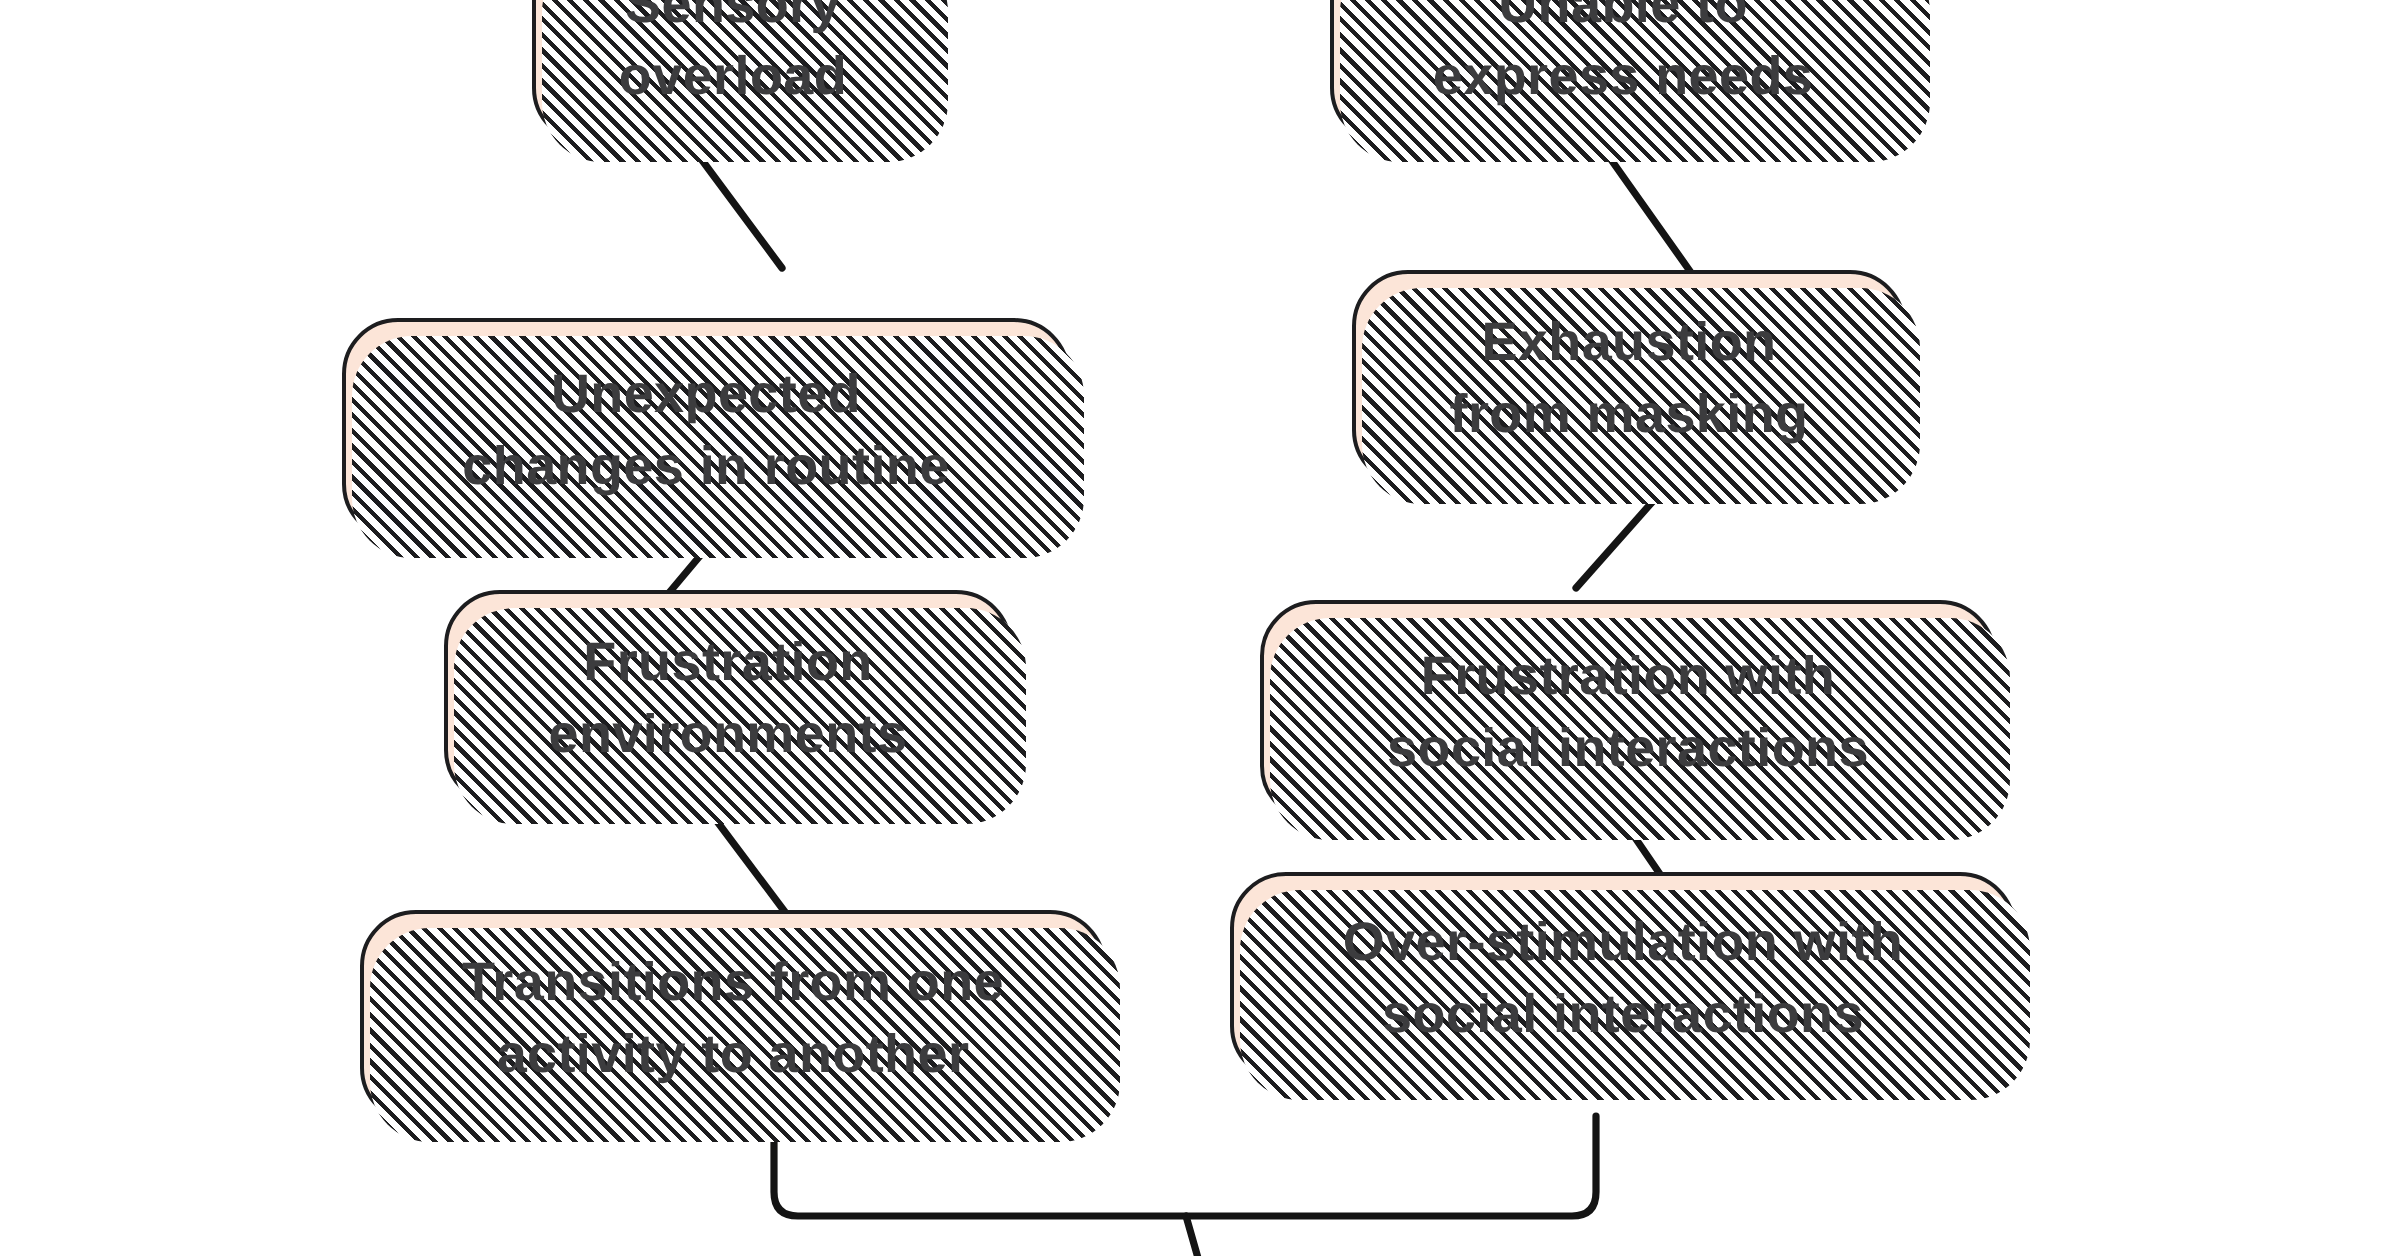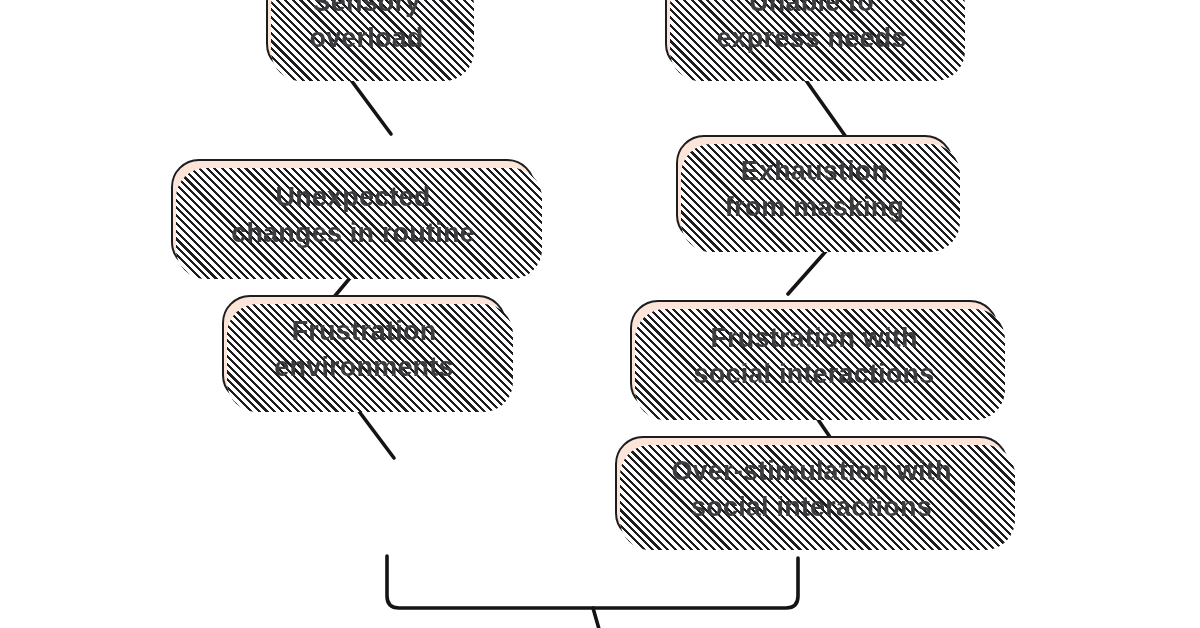--- a/index.html
+++ b/index.html
@@ -104,20 +104,24 @@
   <div class="node node-l2">
     <div class="node-label">Unexpected
 changes in routine</div>
   </div>
 
   <div class="node node-l3">
     <div class="node-label">Frustration
 environments</div>
   </div>
 
+  <div class="node node-l4">
+    <div class="node-label">Transitions from one
+activity to another</div>
+  </div>
 
   <div class="node node-r1">
     <div class="node-label">Unable to
 express needs</div>
   </div>
 
   <div class="node node-r2">
     <div class="node-label">Exhaustion
 from masking</div>
   </div>

